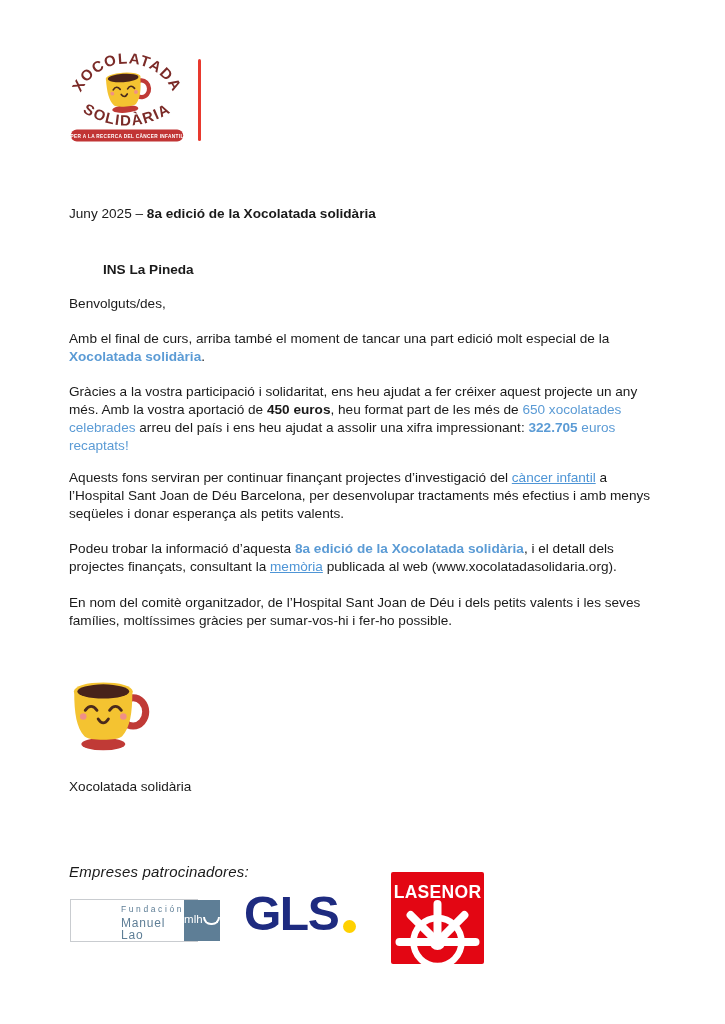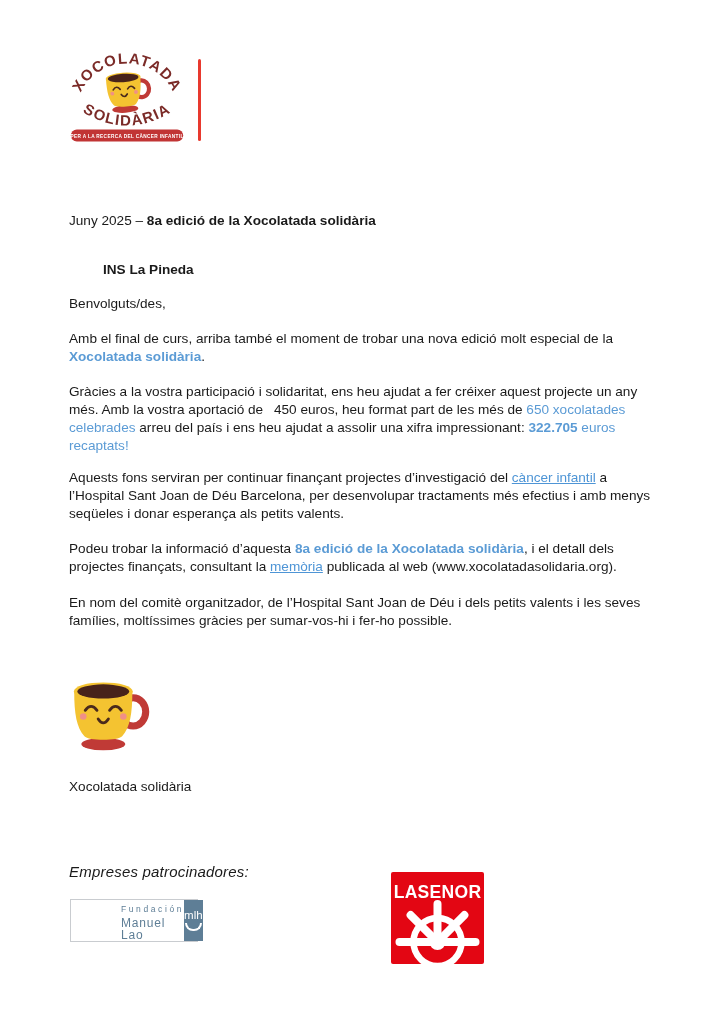--- a/index.html
+++ b/index.html
@@ -18,50 +18,50 @@
   .logo-svg { display: block; }
   .header-divider { width: 3px; height: 82px; background: var(--sjd-divider); margin: 9px 13px 0 9px; border-radius: 2px; }
   .sjd-block { padding-top: 9px; line-height: 1; }
   .sjd-tagline { font-size: 8.5px; color: #9a8f8d; letter-spacing: .4px; font-weight: bold; }
   .sjd-acronym { font-size: 31px; font-weight: 800; letter-spacing: .5px; margin-top: 3px; }
   .sjd-name { font-size: 13.5px; font-weight: bold; color: var(--sjd-dark); margin-top: 4px; letter-spacing: .2px; }
   .sjd-sub { font-size: 12.5px; color: var(--sjd-dark); margin-top: 2.5px; letter-spacing: .3px; }
 
   
   .tblock { position: absolute; left: 69px; width: 594px; font-size: 13.6px; line-height: 17.9px; }
-  .dateline { top: 212px; }
+  .dateline { top: 205px; }
   .recipient { top: 261px; font-weight: bold; margin-left: 34px; }
   .salutation { top: 295px; }
   .p1 { top: 330px; }
   .p2 { top: 383px; }
   .p3 { top: 469px; }
   .p4 { top: 540px; }
   .p5 { top: 594px; }
   .closing { top: 647px; }
   .sig-name { top: 760px; font-weight: bold; }
   .sig-org { top: 778px; }
   .b { font-weight: bold; }
 
   .seg-normal {}
-  .seg-bold { font-weight: normal; margin-left: 7px; }
+  .seg-bold { font-weight: bold; }
   .seg-blue { color: var(--accent-blue); }
   .seg-blue-bold { color: var(--accent-blue); font-weight: bold; }
   .seg-link { color: var(--link-blue); text-decoration: underline; cursor: pointer; }
 
   .sig-mug { position: absolute; left: 64px; top: 677px; }
 
   
   .sponsors-heading { position: absolute; left: 69px; top: 863px; font-size: 15px; font-style: italic; letter-spacing: .2px; }
   .fundacion-logo { position: absolute; left: 70px; top: 899px; width: 128px; height: 43px;
     border: 1.5px solid #c9ccd0; display: flex; background: #fff; padding-left: 43px; }
   .fundacion-text { flex: 1; padding: 5px 0 0 7px; color: var(--fundacion-slate); line-height: 1; }
   .fundacion-line1 { font-size: 8.5px; letter-spacing: 2.6px; margin-bottom: 3.5px; }
   .fundacion-line2 { font-size: 12px; letter-spacing: .8px; }
   .fundacion-badge { width: 37px; background: var(--fundacion-slate); color: #fff;
-    display: flex; flex-direction: column; align-items: center; justify-content: center; }
+    display: flex; flex-direction: row; align-items: center; justify-content: center; }
   .fundacion-badge-text { font-size: 11.5px; line-height: 1; margin-bottom: 2px; }
   .fundacion-smile { width: 17px; height: 8px; border: 2.6px solid #fff; border-top: none;
     border-radius: 0 0 17px 17px; }
 
   .gls-logo { position: absolute; left: 244px; top: 893px; display: flex; align-items: flex-end; }
   .gls-text { font-size: 48px; font-weight: 800; letter-spacing: -1.5px; line-height: 42px;
     color: var(--gls-blue); }
   .gls-dot { width: 13px; height: 13px; border-radius: 50%; background: var(--gls-yellow);
     margin-left: 5px; margin-bottom: 2px; }
 
@@ -107,21 +107,21 @@
     <div class="header-divider"></div>
 
   </header>
 
   <p class="tblock dateline"><span>Juny 2025 – </span><span class="b">8a edició de la Xocolatada solidària</span></p>
 
   <p class="tblock recipient">INS La Pineda</p>
 
   <p class="tblock salutation">Benvolguts/des,</p>
 
-  <p class="tblock p1"><span class="seg-normal">Amb el final de curs, arriba també el moment de trobar una nova edició molt especial de la </span><span class="seg-blue-bold">Xocolatada solidària</span><span class="seg-normal">.</span></p>
+  <p class="tblock p1"><span class="seg-normal">Amb el final de curs, arriba també el moment de tancar una part edició molt especial de la </span><span class="seg-blue-bold">Xocolatada solidària</span><span class="seg-normal">.</span></p>
   <p class="tblock p2"><span class="seg-normal">Gràcies a la vostra participació i solidaritat, ens heu ajudat a fer créixer aquest projecte un any més. Amb la vostra aportació de </span><span class="seg-bold">450 euros</span><span class="seg-normal">, heu format part de les més de </span><span class="seg-blue">650 xocolatades celebrades</span><span class="seg-normal"> arreu del país i ens heu ajudat a assolir una xifra impressionant: </span><span class="seg-blue-bold">322.705</span><span class="seg-blue"> euros recaptats!</span></p>
   <p class="tblock p3"><span class="seg-normal">Aquests fons serviran per continuar finançant projectes d’investigació del </span><span class="seg-link">càncer infantil</span><span class="seg-normal"> a l’Hospital Sant Joan de Déu Barcelona, per desenvolupar tractaments més efectius i amb menys seqüeles i donar esperança als petits valents.</span></p>
   <p class="tblock p4"><span class="seg-normal">Podeu trobar la informació d’aquesta </span><span class="seg-blue-bold">8a edició de la Xocolatada solidària</span><span class="seg-normal">, i el detall dels projectes finançats, consultant la </span><span class="seg-link">memòria</span><span class="seg-normal"> publicada al web (www.xocolatadasolidaria.org).</span></p>
   <p class="tblock p5"><span class="seg-normal">En nom del comitè organitzador, de l’Hospital Sant Joan de Déu i dels petits valents i les seves famílies, moltíssimes gràcies per sumar-vos-hi i fer-ho possible.</span></p>
 
 
   <svg class="sig-mug" width="88" height="76" viewBox="0 0 112 96" aria-hidden="true">
     <use href="#mug"></use>
   </svg>
 
@@ -133,20 +133,24 @@
     <div class="fundacion-text">
       <div class="fundacion-line1">Fundación</div>
       <div class="fundacion-line2">Manuel Lao</div>
     </div>
     <div class="fundacion-badge">
       <div class="fundacion-badge-text">mlh</div>
       <div class="fundacion-smile"></div>
     </div>
   </div>
 
+  <div class="gls-logo">
+    <span class="gls-text">GLS</span>
+    <span class="gls-dot"></span>
+  </div>
 
   <svg class="lasenor-logo" width="93" height="92" viewBox="0 0 93 92" aria-hidden="true">
     <rect x="0" y="0" width="93" height="92" rx="2" style="fill:var(--lasenor-red)"></rect>
     <text x="46.5" y="26" text-anchor="middle" style="font-family:'Liberation Sans',sans-serif;font-size:17.5px;font-weight:bold;letter-spacing:.3px;fill:#ffffff">LASENOR</text>
     <g style="stroke:#ffffff;stroke-width:6.5;fill:none">
       <circle cx="46.5" cy="70" r="24"></circle>
       <g style="stroke-width:8;stroke-linecap:round">
         <line x1="46.5" y1="70" x2="46.5" y2="32"></line>
         <line x1="46.5" y1="70" x2="19.6" y2="43.1"></line>
         <line x1="46.5" y1="70" x2="73.4" y2="43.1"></line>

